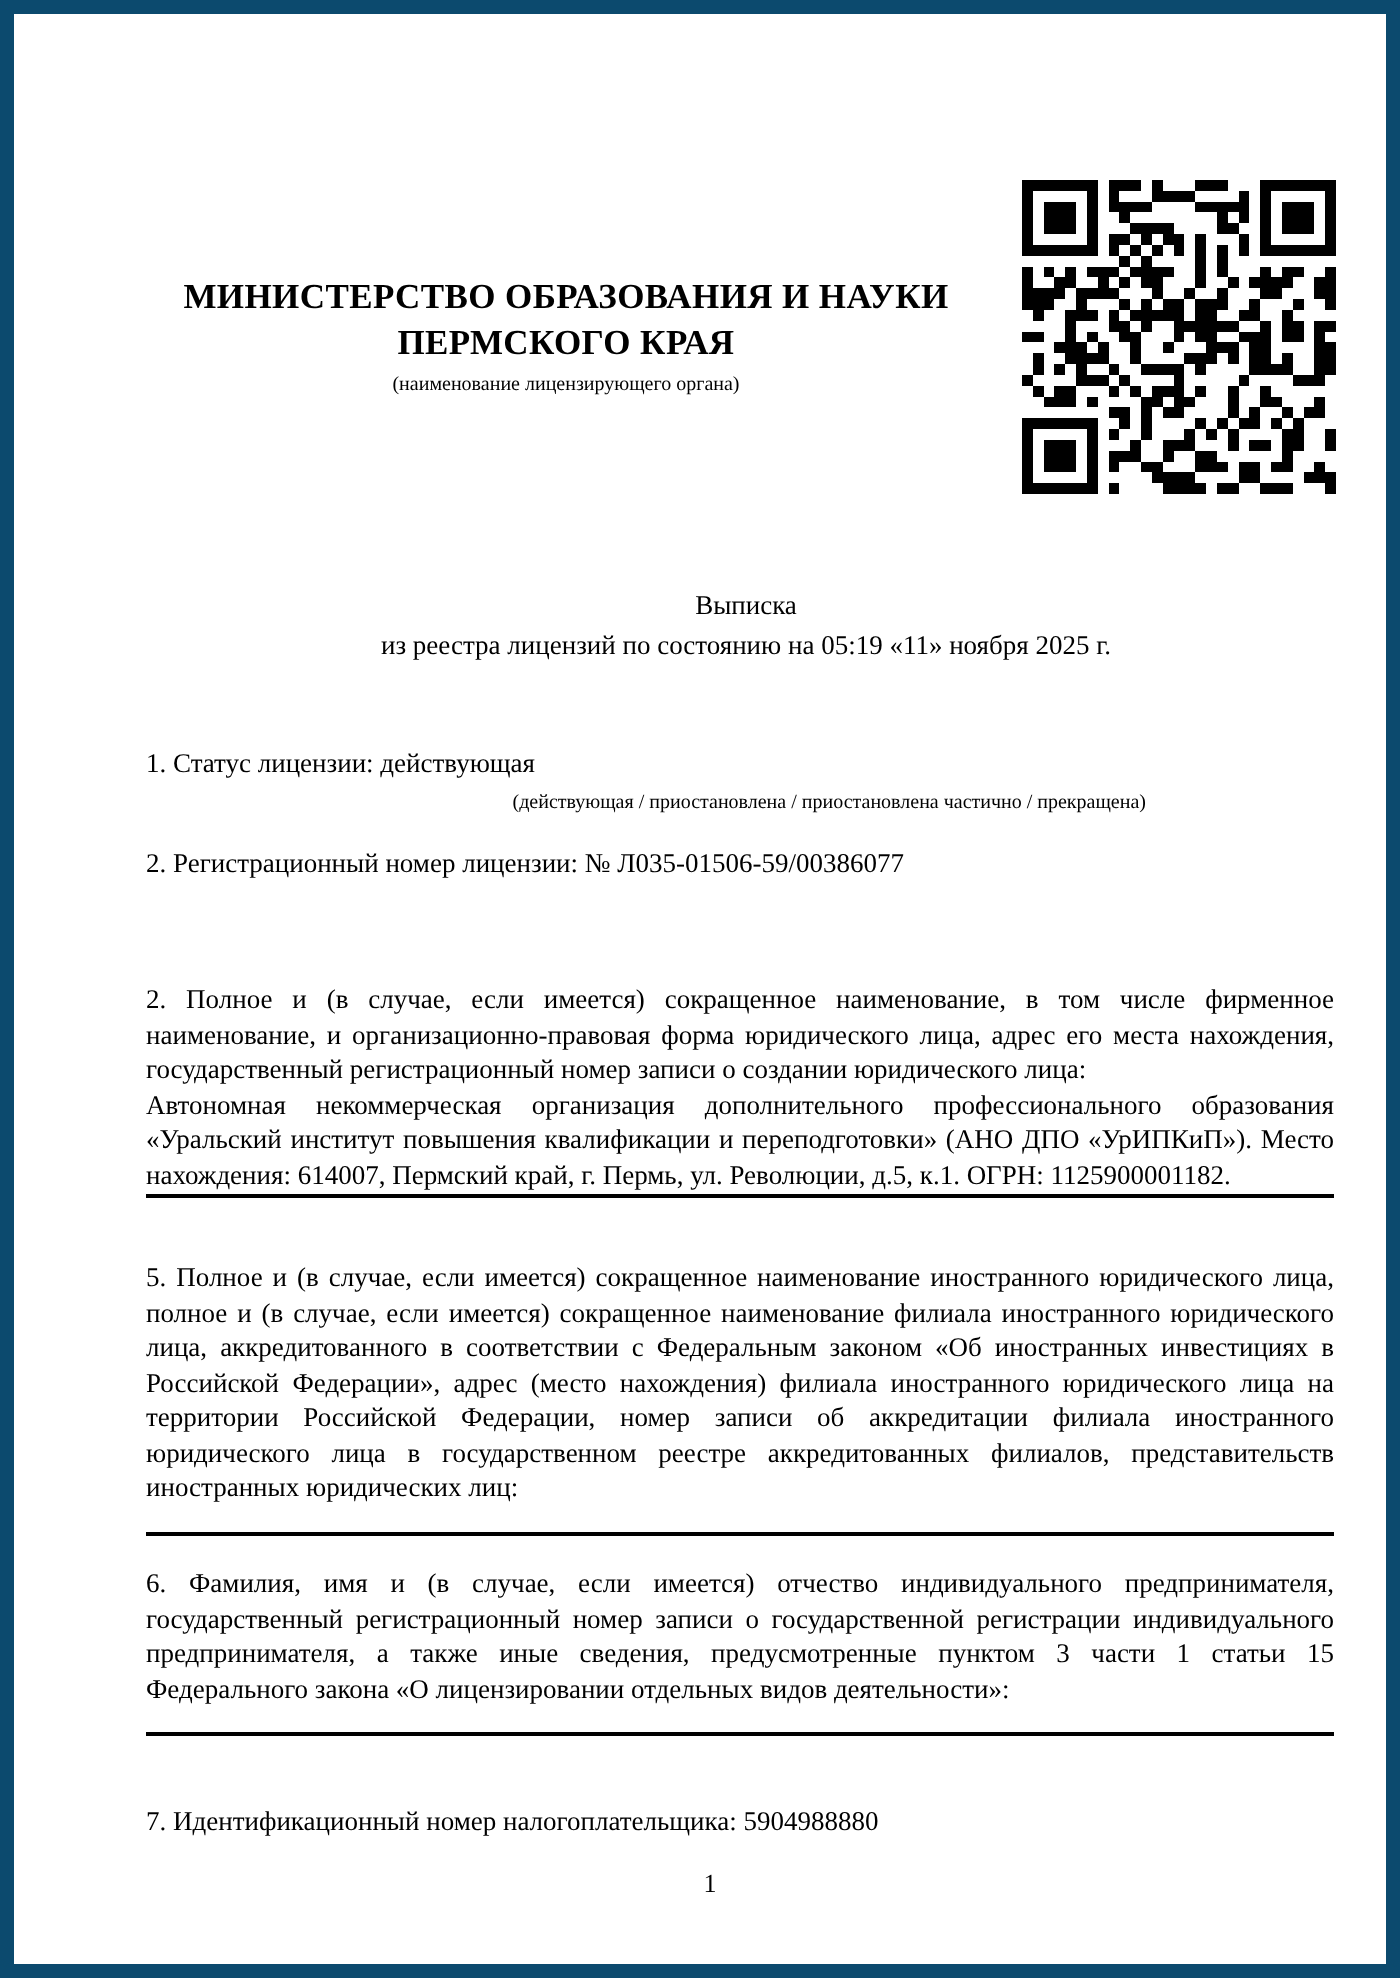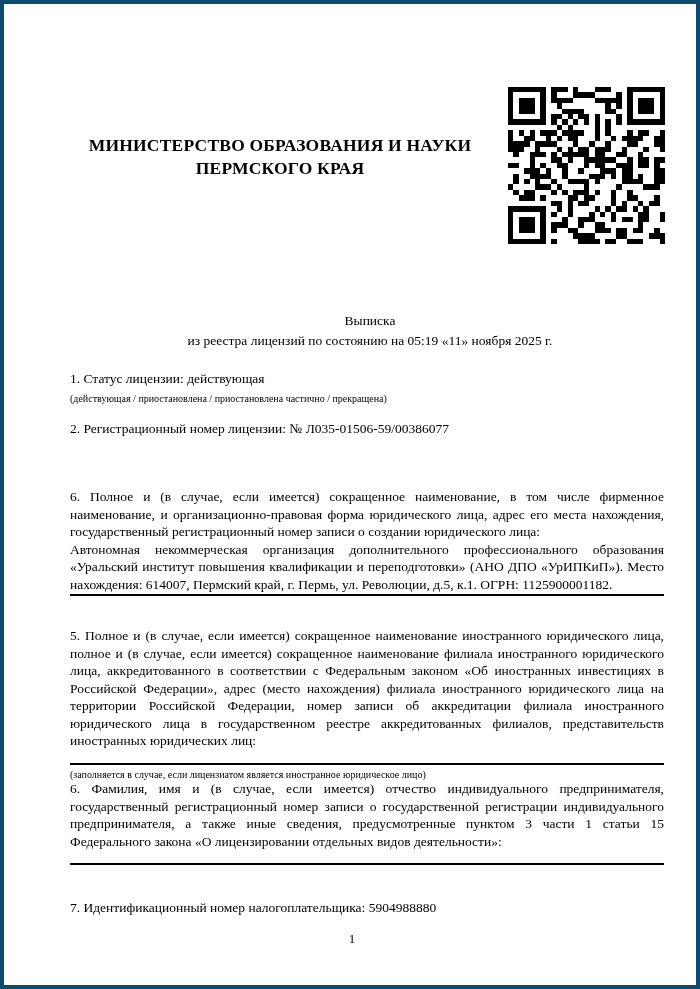--- a/index.html
+++ b/index.html
@@ -6,21 +6,21 @@
   html, body { background: #ffffff; }
   body {
     font-family: "Liberation Serif", "DejaVu Serif", serif;
     color: #000000;
   }
   .page {
     position: relative;
     width: 700px;
     height: 989px;
     background: #ffffff;
-    border: 4px solid #0c4a6e;
+    border: 7px solid #0c4a6e;
     overflow: hidden;
   }
   
   .header {
     position: absolute;
     top: 130px;
     left: 66px;
     width: 420px;
     text-align: center;
   }
@@ -40,39 +40,39 @@
     position: absolute;
     top: 83px;
     left: 504px;
     width: 157px;
     height: 157px;
   }
   .qr svg { display: block; width: 157px; height: 157px; }
   
   .title-block {
     position: absolute;
-    top: 307px;
+    top: 286px;
     left: 66px;
     width: 600px;
     text-align: center;
     font-size: 13.5px;
     line-height: 20px;
   }
   
   .item {
     position: absolute;
     left: 66px;
     width: 594px;
     font-size: 13.5px;
     line-height: 17.5px;
   }
   .just { text-align: justify; }
   .small-caption {
     width: 500px;
-    text-align: left;
+    text-align: right;
     font-size: 10px;
     line-height: 13px;
   }
   .fill-rule {
     width: 594px;
     border-top: 2px solid #000000;
     height: 0;
   }
   .rule-gap { margin-top: 13px; }
   .rule-tight { margin-top: 1px; }
@@ -87,20 +87,21 @@
     font-size: 13px;
   }
 </style>
 </head>
 <body>
 
 <div class="page">
 
   <div class="header">
     <div class="ministry-title">МИНИСТЕРСТВО ОБРАЗОВАНИЯ И НАУКИ ПЕРМСКОГО КРАЯ</div>
+    <div class="ministry-caption">(наименование лицензирующего органа)</div>
   </div>
 
   <div class="qr">
     <svg id="qr-svg" viewBox="0 0 29 29" shape-rendering="crispEdges" aria-hidden="true">
         <g fill="#000000">
           <rect x="0" y="0" width="7" height="7"></rect>
           <rect x="1" y="1" width="5" height="5" fill="#fff"></rect>
           <rect x="2" y="2" width="3" height="3"></rect>
           <rect x="22" y="0" width="7" height="7"></rect>
           <rect x="23" y="1" width="5" height="5" fill="#fff"></rect>
@@ -421,29 +422,28 @@
     <div>из реестра лицензий по состоянию на 05:19 «11» ноября 2025 г.</div>
   </div>
 
   <div class="item" style="top:366px">1. Статус лицензии: действующая</div>
   <div class="item small-caption" style="top:388px">(действующая / приостановлена / приостановлена частично / прекращена)</div>
 
   <div class="item" style="top:416px">2. Регистрационный номер лицензии: № Л035-01506-59/00386077</div>
 
 
   <div class="item" style="top:484px">
-    <div class="just">6. Полное и (в случае, если имеется) сокращенное наименование, в том числе фирменное наименование, и организационно-правовая форма юридического лица, адрес его места нахождения, государственный регистрационный номер записи о создании юридического лица:</div>
+    <div class="just">2. Полное и (в случае, если имеется) сокращенное наименование, в том числе фирменное наименование, и организационно-правовая форма юридического лица, адрес его места нахождения, государственный регистрационный номер записи о создании юридического лица:</div>
     <div class="just">Автономная некоммерческая организация дополнительного профессионального образования «Уральский институт повышения квалификации и переподготовки» (АНО ДПО «УрИПКиП»). Место нахождения: 614007, Пермский край, г. Пермь, ул. Революции, д.5, к.1. ОГРН: 1125900001182.</div>
     <div class="fill-rule rule-tight"></div>
   </div>
 
   <div class="item" style="top:623px">
     <div class="just">5. Полное и (в случае, если имеется) сокращенное наименование иностранного юридического лица, полное и (в случае, если имеется) сокращенное наименование филиала иностранного юридического лица, аккредитованного в соответствии с Федеральным законом «Об иностранных инвестициях в Российской Федерации», адрес (место нахождения) филиала иностранного юридического лица на территории Российской Федерации, номер записи об аккредитации филиала иностранного юридического лица в государственном реестре аккредитованных филиалов, представительств иностранных юридических лиц:</div>
     <div class="fill-rule rule-gap"></div>
-    <div class="small-caption caption-after-rule">(заполняется в случае, если лицензиатом является иностранное юридическое лицо)</div>
   </div>
 
   <div class="item" style="top:776px">
     <div class="just">6. Фамилия, имя и (в случае, если имеется) отчество индивидуального предпринимателя, государственный регистрационный номер записи о государственной регистрации индивидуального предпринимателя, а также иные сведения, предусмотренные пунктом 3 части 1 статьи 15 Федерального закона «О лицензировании отдельных видов деятельности»:</div>
     <div class="fill-rule rule-gap"></div>
   </div>
 
   <div class="item" style="top:895px">7. Идентификационный номер налогоплательщика: 5904988880</div>
 
   <div class="footer">1</div>

